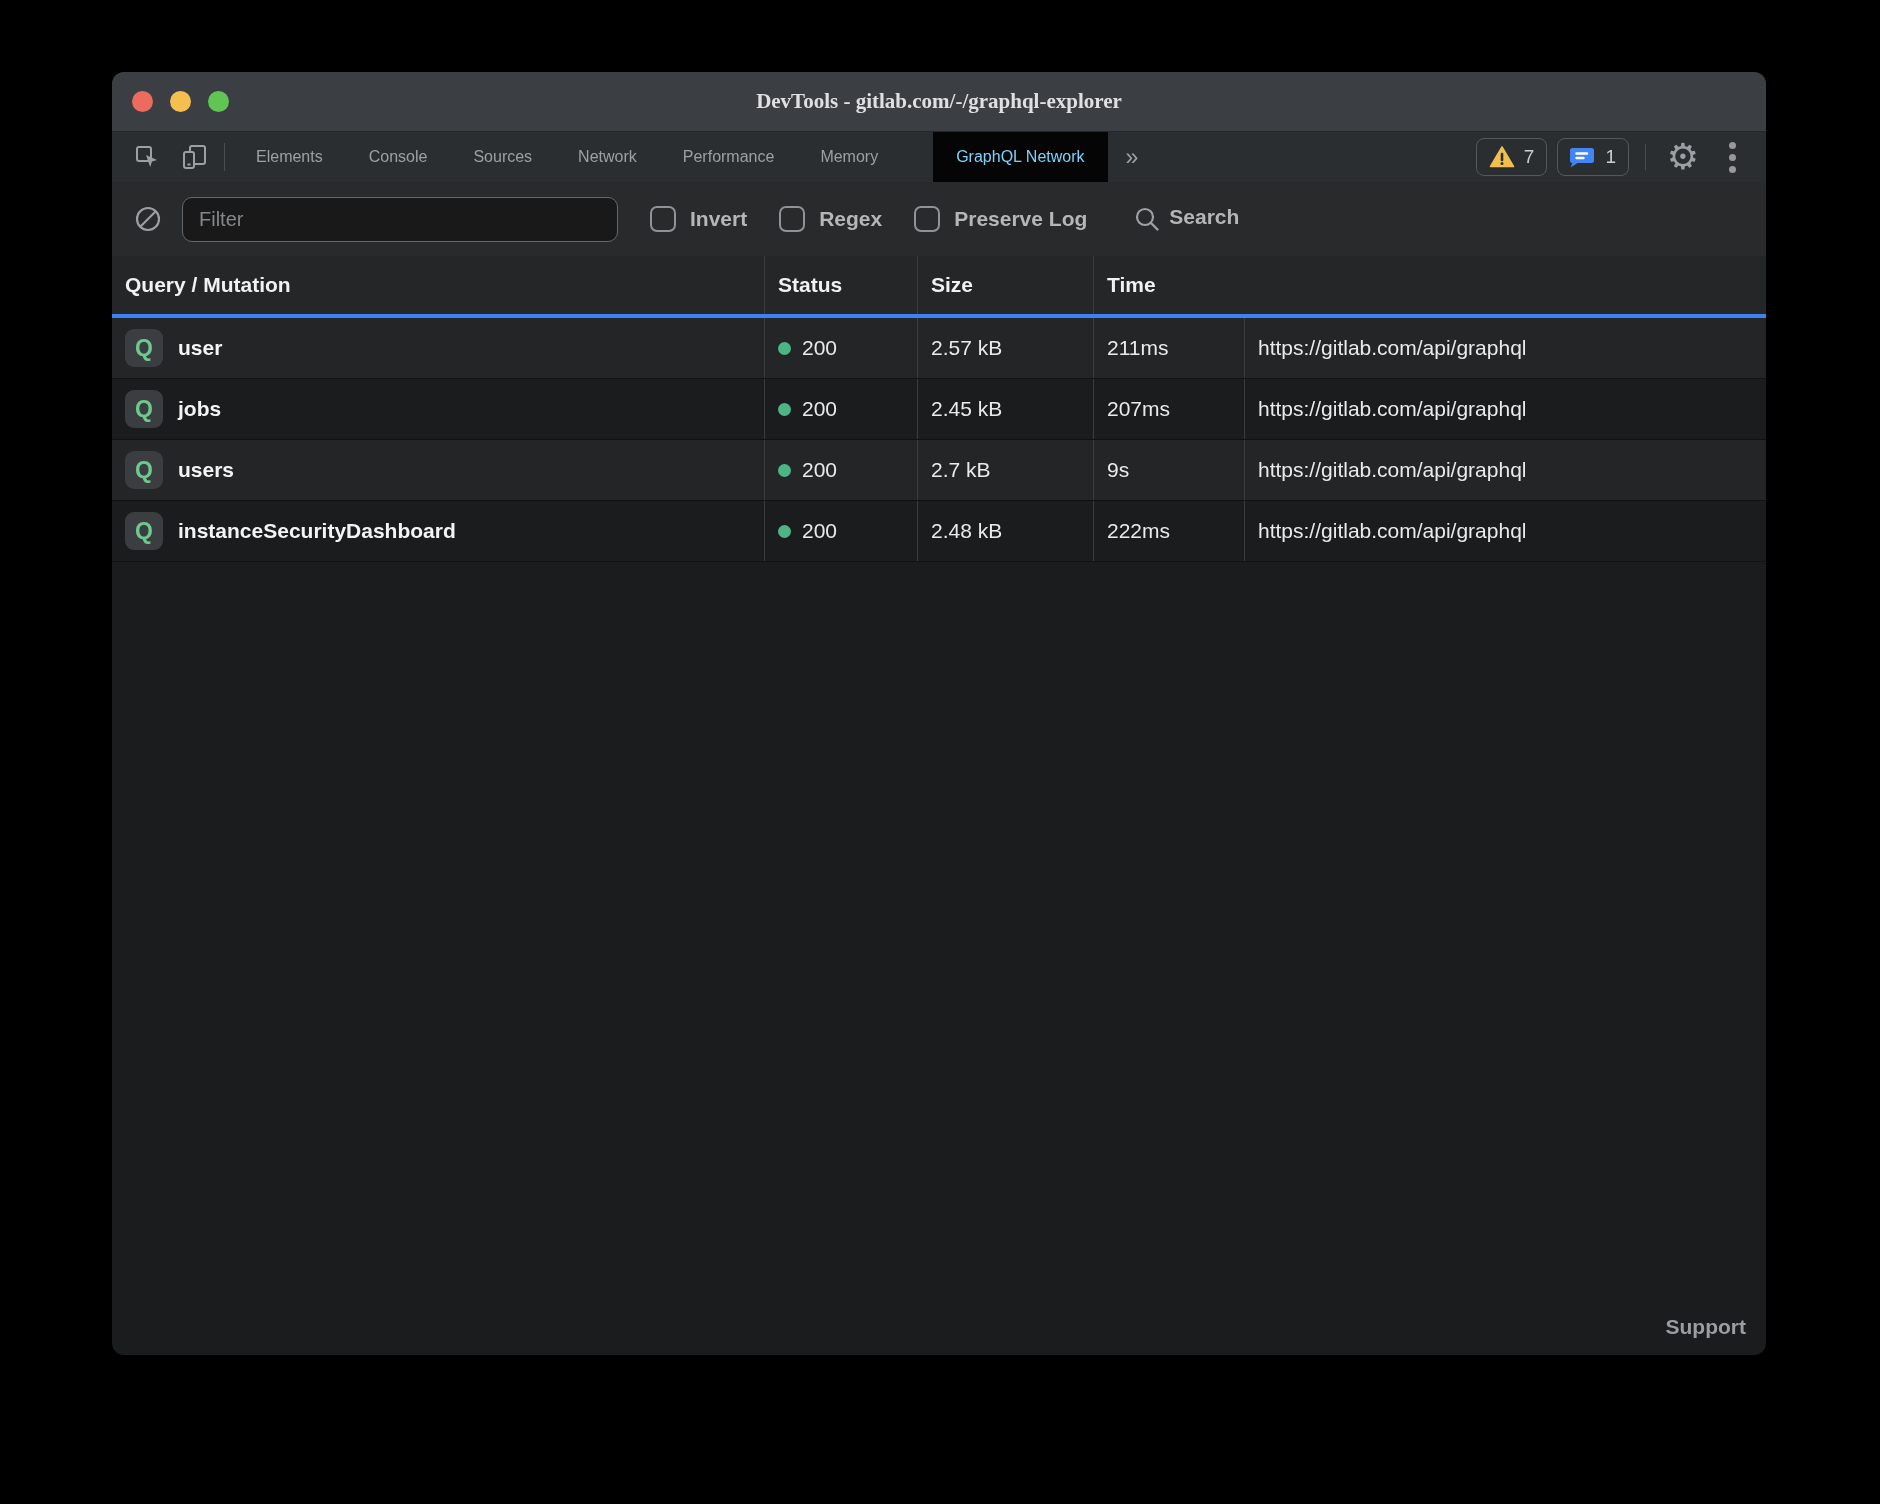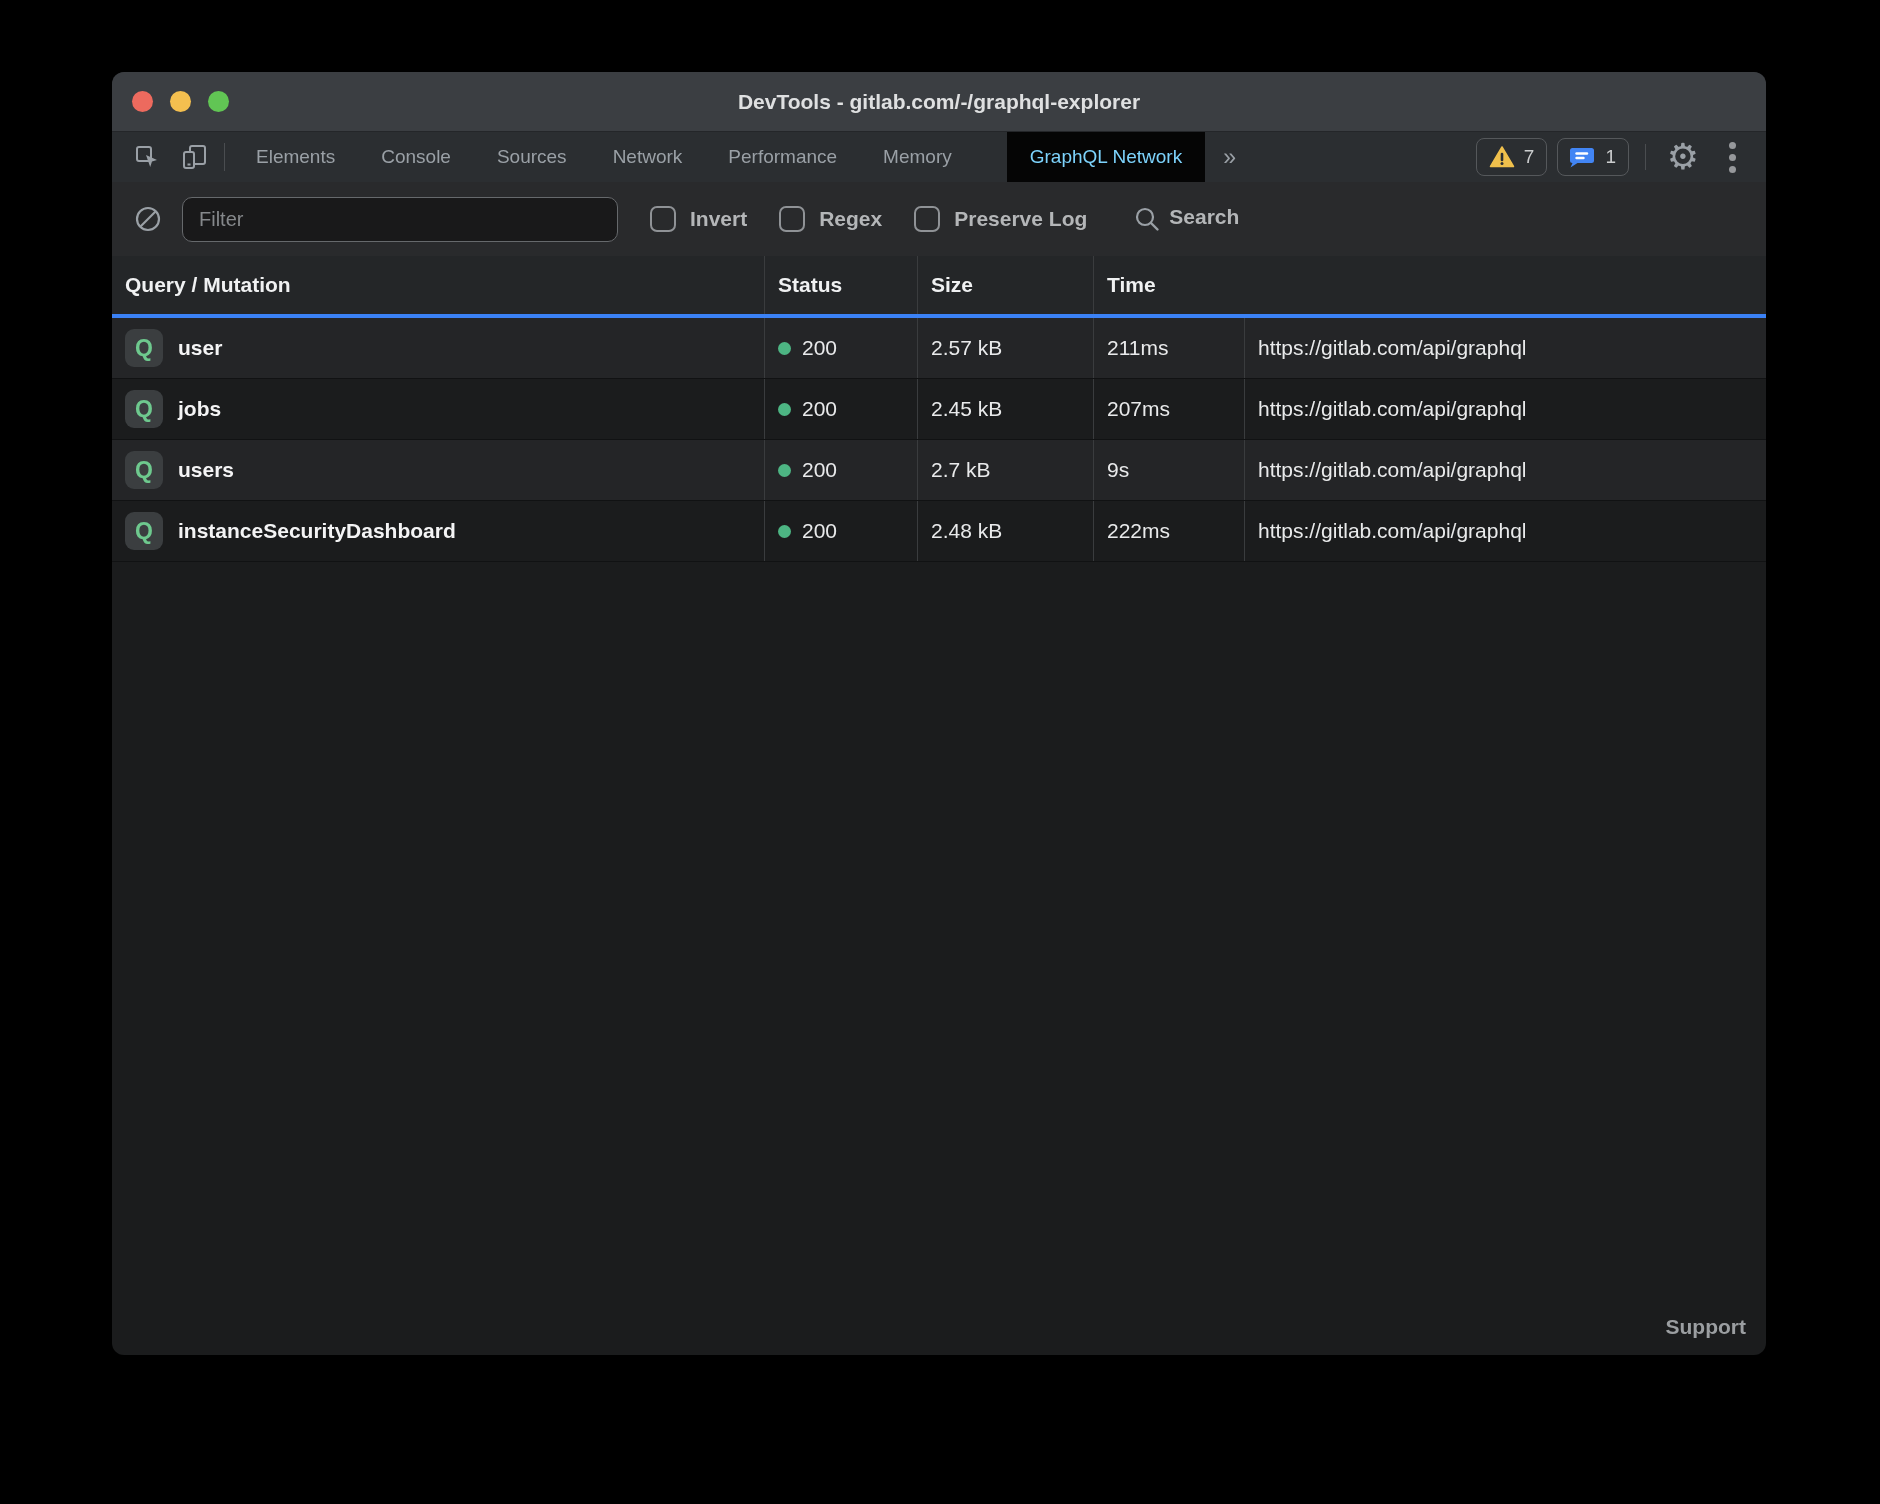--- a/index.html
+++ b/index.html
@@ -46,33 +46,33 @@
     display:flex;align-items:center;flex:0 0 auto;position:relative;
     border-bottom:1px solid #242629;
   }
   .traffic{display:flex;gap:17px;padding-left:20px;}
   .light{width:21px;height:21px;border-radius:50%;}
   .light.red{background:var(--light-red);}
   .light.yellow{background:var(--light-yellow);}
   .light.green{background:var(--light-green);}
   .win-title{
     position:absolute;left:0;right:0;text-align:center;
-    color:#dfe0e1;font-weight:bold;font-size:21px;
+    color:#dfe0e1;font-weight:bold;font-size:21px;font-family:Liberation Serif, serif;
   }
   
   .tabbar{
     height:50px;background:var(--tabbar-bg);
     display:flex;align-items:stretch;flex:0 0 auto;
   }
   .tool-icons{display:flex;align-items:center;padding-left:14px;gap:6px;}
   .icon-btn{width:42px;height:40px;display:flex;align-items:center;justify-content:center;border-radius:4px;}
   .vsep{width:1px;height:28px;background:#4a4d50;margin:11px 8px 0 8px;flex:0 0 auto;}
   .tab{
     display:flex;align-items:center;padding:0 23px;
-    color:var(--text-dim);font-size:19px;white-space:nowrap;cursor:default;
+    color:var(--text-dim);font-size:16px;white-space:nowrap;cursor:default;
   }
   .tab.active{background:var(--active-tab-bg);color:#7dd3fc;margin-left:32px;}
   .tab.overflow{padding:0 18px;font-size:23px;}
   .tabbar-right{margin-left:auto;display:flex;align-items:center;gap:10px;padding-right:16px;}
   .badge-btn{
     border:1.5px solid #55585b;border-radius:8px;height:38px;
     display:flex;align-items:center;gap:9px;padding:0 12px;
     color:#cbcdce;font-size:19px;
   }
   .menu-sep{width:1px;height:26px;background:#4a4d50;margin:0 6px;}

